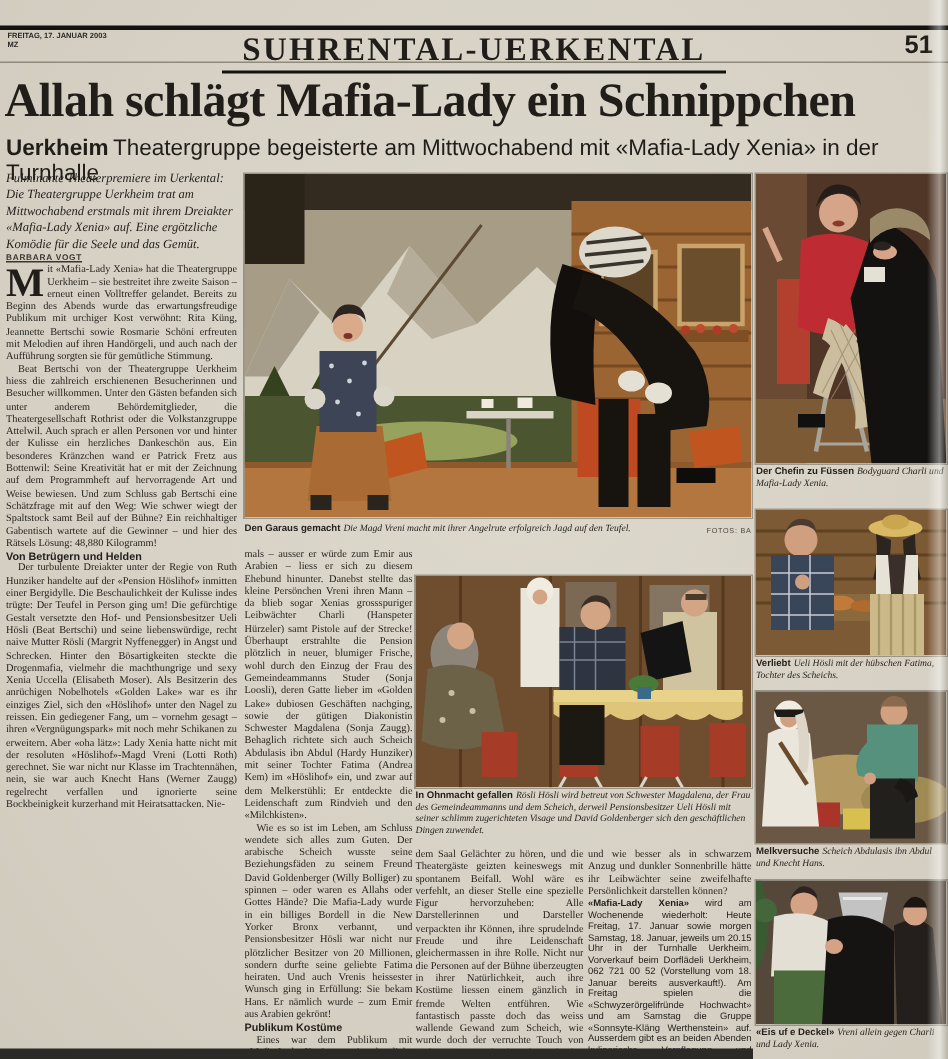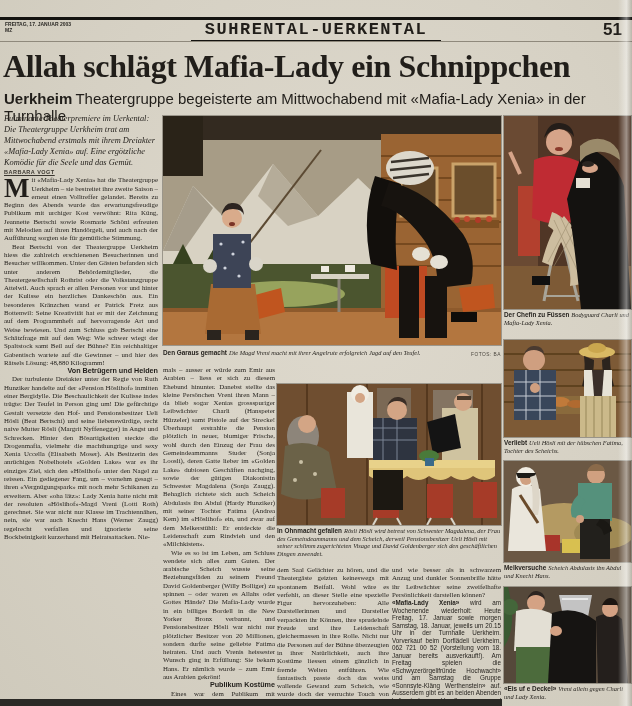--- a/index.html
+++ b/index.html
@@ -7,38 +7,38 @@
         background:radial-gradient(ellipse at 55% 40%, #ded9cd 0%, #d6d1c4 60%, #cfcabc 100%);
         font-family:"Liberation Serif", serif;color:#211e1a;}
   .edge-right{position:absolute;right:0;top:0;width:14px;height:100%;
         background:linear-gradient(to right, rgba(0,0,0,0), rgba(255,255,255,.45) 60%, rgba(0,0,0,.12));}
   .bottom-shadow{position:absolute;left:0;top:699px;width:502px;height:7px;background:#2b2a26;}
   .rule-top{position:absolute;left:0;top:17px;width:632px;height:3px;background:#141310;}
   .rule-thin{position:absolute;left:0;top:41px;width:632px;height:1px;background:#8f897c;}
   .dateline{position:absolute;left:5px;top:21px;font-family:"Liberation Sans",sans-serif;
         font-size:5px;font-weight:bold;line-height:6px;color:#2a2824;}
   .section-title{position:absolute;left:0;top:20px;width:632px;text-align:center;}
-  .section-title span{display:inline-block;font-family:Liberation Mono, monospace;font-weight:bold;
-        font-size:17px;letter-spacing:1.5px;border-bottom:2.5px solid #141310;padding:0 14px 1px;}
+  .section-title span{display:inline-block;font-family:Liberation Serif, serif;font-weight:bold;
+        font-size:22px;letter-spacing:1.5px;border-bottom:2.5px solid #141310;padding:0 14px 1px;}
   .pageno{position:absolute;right:10px;top:20px;font-family:"Liberation Sans",sans-serif;
         font-weight:bold;font-size:17px;}
   .headline{position:absolute;left:3px;top:48px;width:628px;font-weight:bold;
         font-size:32px;letter-spacing:-0.4px;white-space:nowrap;}
   .deck{position:absolute;left:4px;top:90px;width:620px;font-family:"Liberation Sans",sans-serif;
         font-size:15px;}
   .deck b{padding-right:3px;}
   .col{position:absolute;font-size:6.9px;line-height:8.3px;text-align:justify;overflow:hidden;}
   .col p{margin:0;}
   .col p.ind{text-indent:8px;}
   .lead{font-style:italic;font-size:8.4px;line-height:11px;margin:0 0 5px 0;text-align:left;font-family:Liberation Serif, serif;}
   .byline{font-family:"Liberation Sans",sans-serif;font-size:5.5px;font-weight:bold;
         letter-spacing:.5px;text-decoration:underline;margin:0 0 6px 0;text-align:left;color:#3a362f;}
   .dropcap{float:left;font-weight:bold;font-size:27px;line-height:23px;padding:1px 2px 0 0;}
   .subhead{font-family:"Liberation Sans",sans-serif;font-weight:bold;font-size:7.2px;
-        margin:5px 0 1px 0;text-align:right;}
+        margin:5px 0 1px 0;text-align:left;}
   .photo{position:absolute;overflow:hidden;box-shadow:0 0 0 1px rgba(40,35,25,.35);}
   .photo svg{display:block;}
   .cap{position:absolute;font-size:6.4px;line-height:7.6px;font-style:italic;text-align:left;}
   .cap b{font-family:"Liberation Sans",sans-serif;font-style:normal;padding-right:2px;}
   .credit{font-family:"Liberation Sans",sans-serif;font-style:normal;font-size:4.8px;
         color:#4a463e;float:right;padding-top:2px;letter-spacing:.5px;}
   .infobox{margin-top:5px;font-family:"Liberation Sans",sans-serif;font-size:6.3px;
         line-height:7.5px;text-align:justify;}
   .infobox b{font-size:6.3px;}
 </style>

